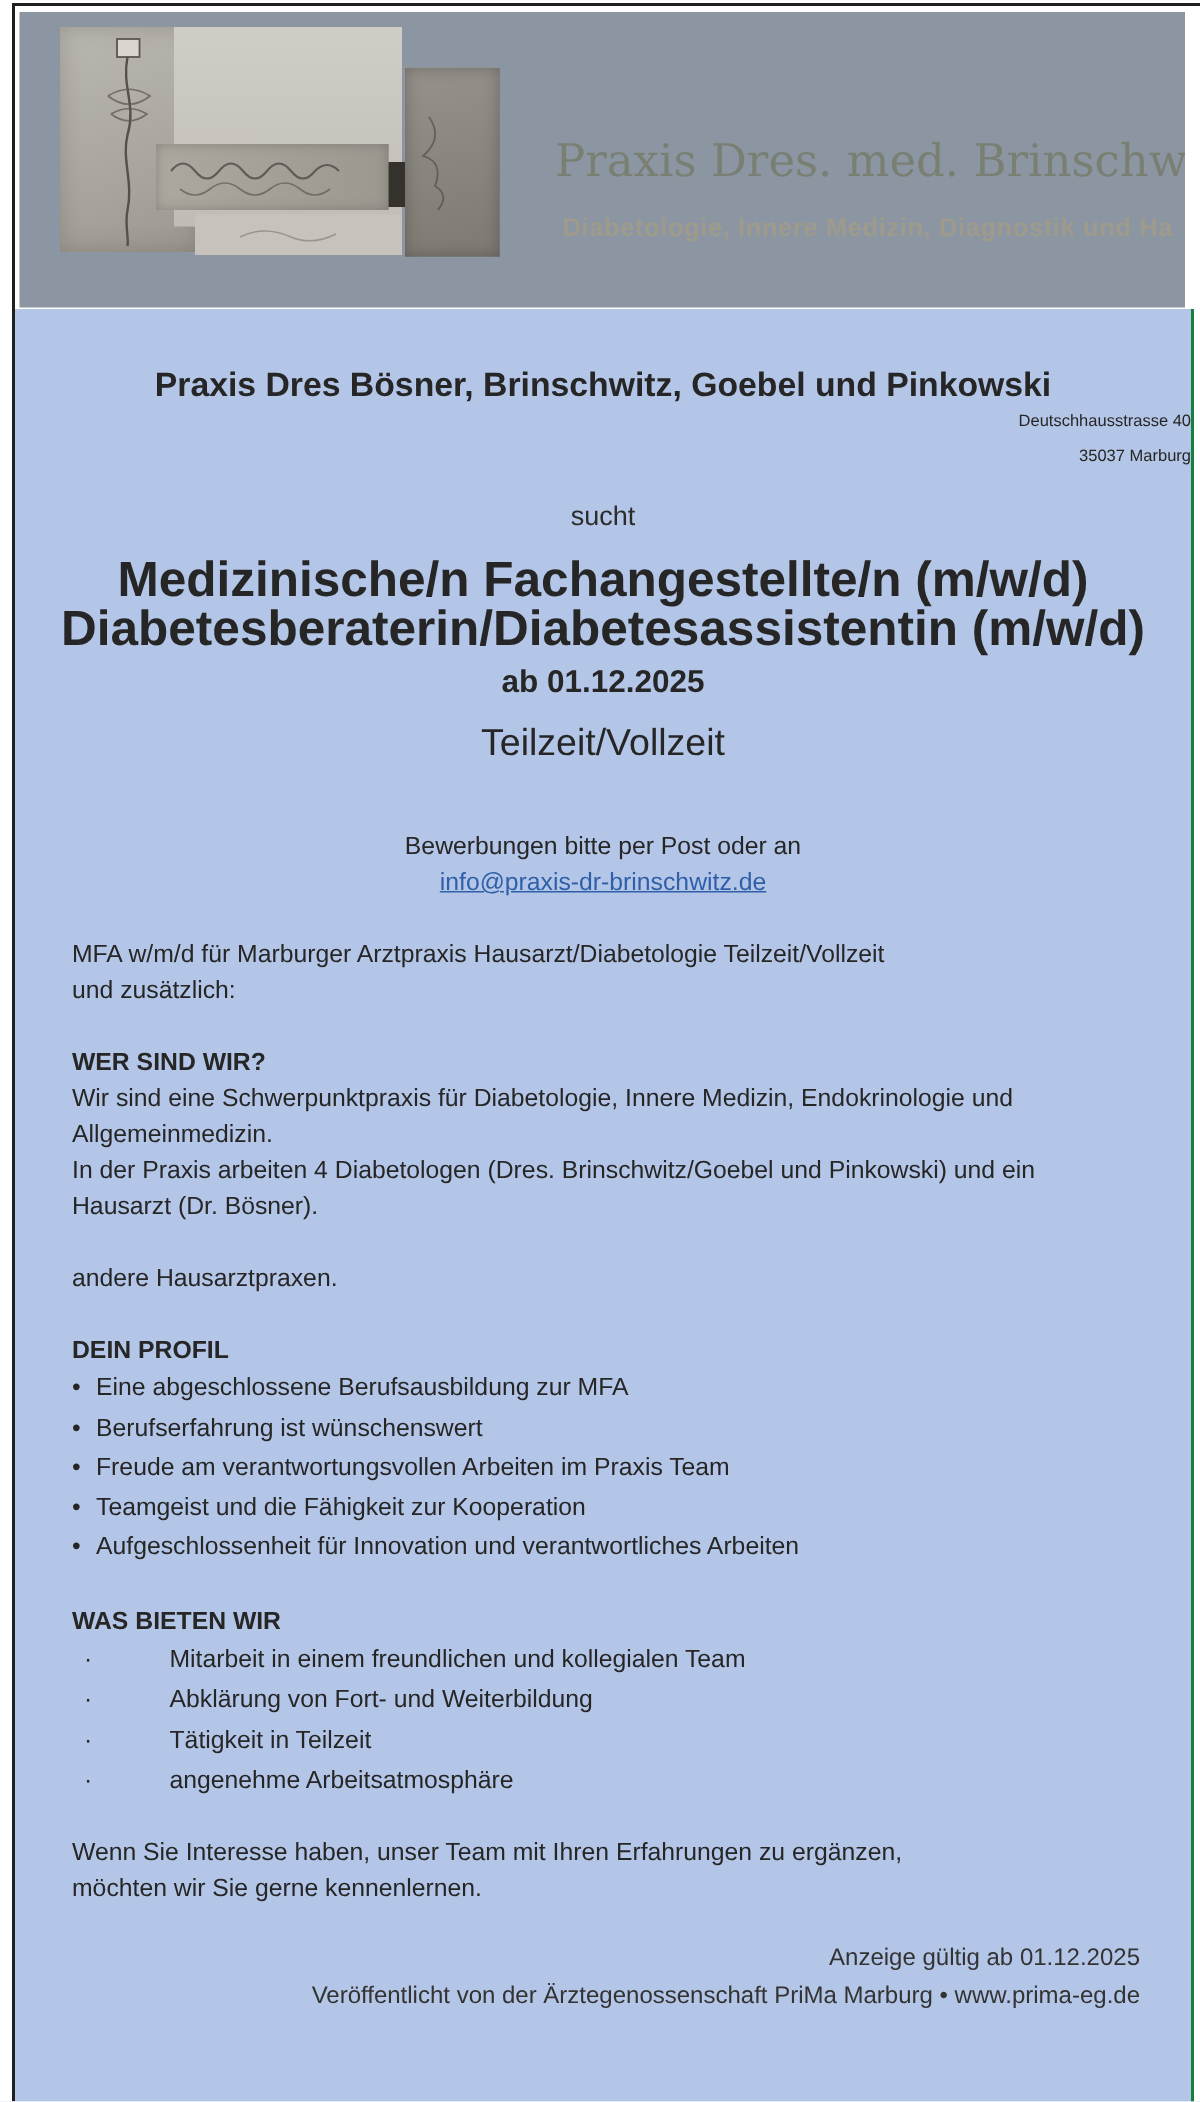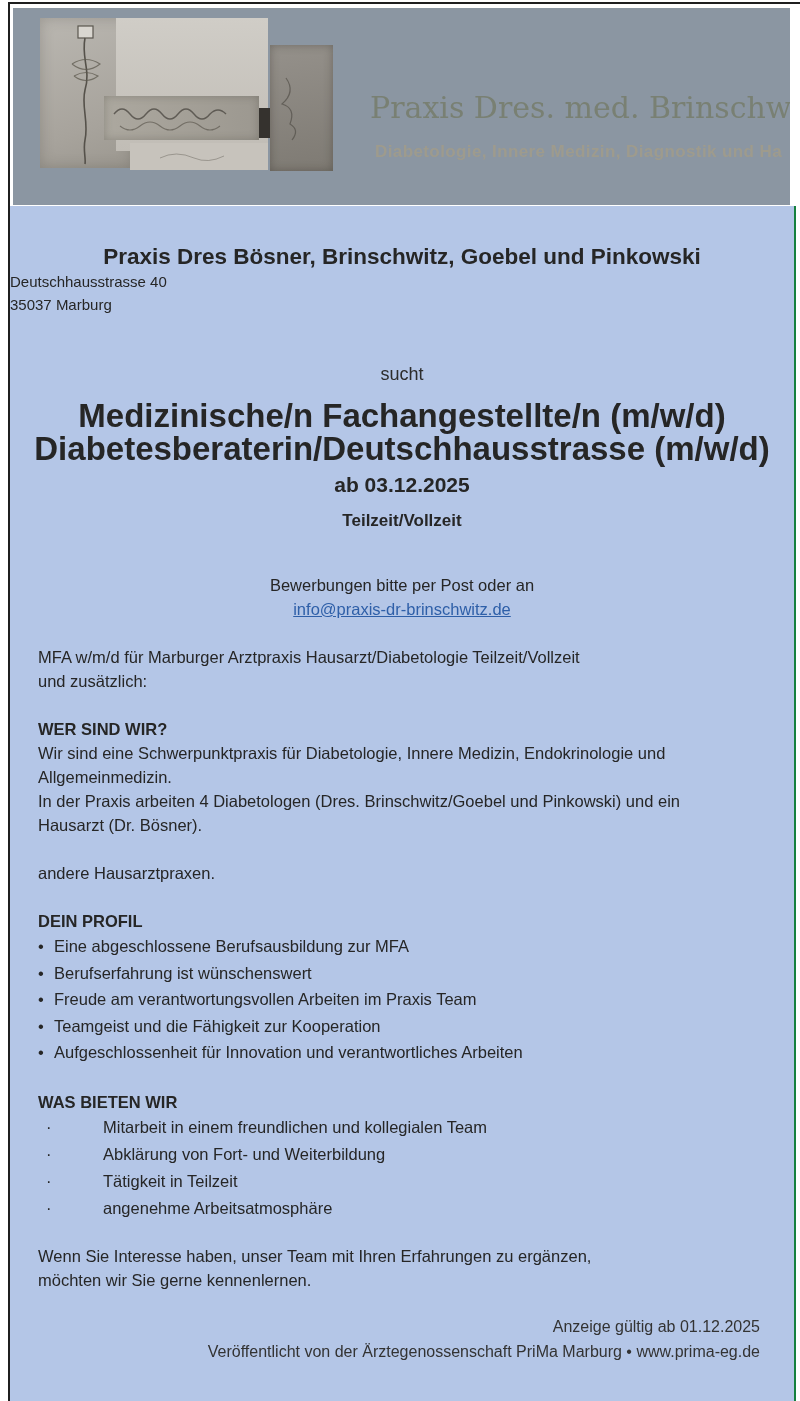--- a/index.html
+++ b/index.html
@@ -23,28 +23,28 @@
   .pC{left:64px;top:78px;width:155px;height:44px;background:linear-gradient(90deg,#aca89f,#9c9890);box-shadow:inset 0 0 8px rgba(60,55,48,.3);}
   .pD{left:230px;top:27px;width:63px;height:126px;background:linear-gradient(170deg,#95918b,#7e7a73);box-shadow:inset 0 0 10px rgba(40,36,30,.35);}
   .pE{left:90px;top:125px;width:138px;height:27px;background:#c7c3bc;}
   .notch{left:219px;top:90px;width:11px;height:30px;background:#35322e;}
   .art svg{position:absolute;left:0;top:0;}
 
   
   .panel{position:absolute;left:10px;top:206px;width:784px;height:1335px;background:#b4c6e7;
          border-right:2px solid #15803d;overflow:hidden;}
   .practice{margin:38px 10px 0;font-size:22.5px;font-weight:bold;text-align:center;}
-  .addr{font-size:15px;line-height:23px;text-align:left;}
-  .sucht{margin-top:48px;font-size:18px;text-align:center;color:#2c2c2c;}
+  .addr{font-size:11px;line-height:23px;text-align:right;}
+  .sucht{margin-top:18px;font-size:18px;text-align:center;color:#2c2c2c;}
   .jobtitle{font-size:33px;font-weight:bold;line-height:33px;margin-top:14px;text-align:center;}
   .startdate{font-size:21px;font-weight:bold;margin-top:8px;text-align:center;}
-  .emptype{font-size:17px;font-weight:bold;margin-top:14px;text-align:center;}
+  .emptype{font-size:25px;font-weight:normal;margin-top:14px;text-align:center;}
   .apply{margin-top:42px;font-size:16.5px;line-height:24px;text-align:center;}
   .email{color:#2e5fa8;text-decoration:underline;cursor:pointer;}
-  .content{padding:0 34px 0 28px;font-size:16.5px;line-height:24px;}
+  .content{padding:0 34px 0 38px;font-size:16.5px;line-height:24px;}
   .mfa{margin-top:24px;}
   .sec-h{font-weight:bold;margin-top:24px;}
   .gap{height:24px;}
   .b-item{display:flex;line-height:26.5px;}
   .b-dot{width:16px;flex:none;}
   .o-item{display:flex;line-height:27px;}
   .o-dot{width:57px;flex:none;padding-left:8px;box-sizing:content-box;}
   .closing{margin-top:22px;}
   .fineprint{margin-top:22px;font-size:16px;line-height:25px;color:#333333;text-align:right;}
   .logo{position:absolute;right:20px;bottom:8px;width:90px;height:94px;}
@@ -79,23 +79,23 @@
   </div>
 
   <div class="panel">
     <div class="practice">Praxis Dres Bösner, Brinschwitz, Goebel und Pinkowski</div>
     <div class="addr">Deutschhausstrasse 40</div>
     <div class="addr">35037 Marburg</div>
 
     <div class="sucht">sucht</div>
     <div class="jobtitle">
       <div>Medizinische/n Fachangestellte/n (m/w/d)</div>
-      <div>Diabetesberaterin/Deutschhausstrasse (m/w/d)</div>
+      <div>Diabetesberaterin/Diabetesassistentin (m/w/d)</div>
     </div>
-    <div class="startdate">ab 03.12.2025</div>
+    <div class="startdate">ab 01.12.2025</div>
     <div class="emptype">Teilzeit/Vollzeit</div>
 
     <div class="apply">
       <div>Bewerbungen bitte per Post oder an</div>
       <a class="email" href="#">info@praxis-dr-brinschwitz.de</a>
     </div>
 
     <div class="content">
       <div class="mfa">
         <div>MFA w/m/d für Marburger Arztpraxis Hausarzt/Diabetologie Teilzeit/Vollzeit</div>

